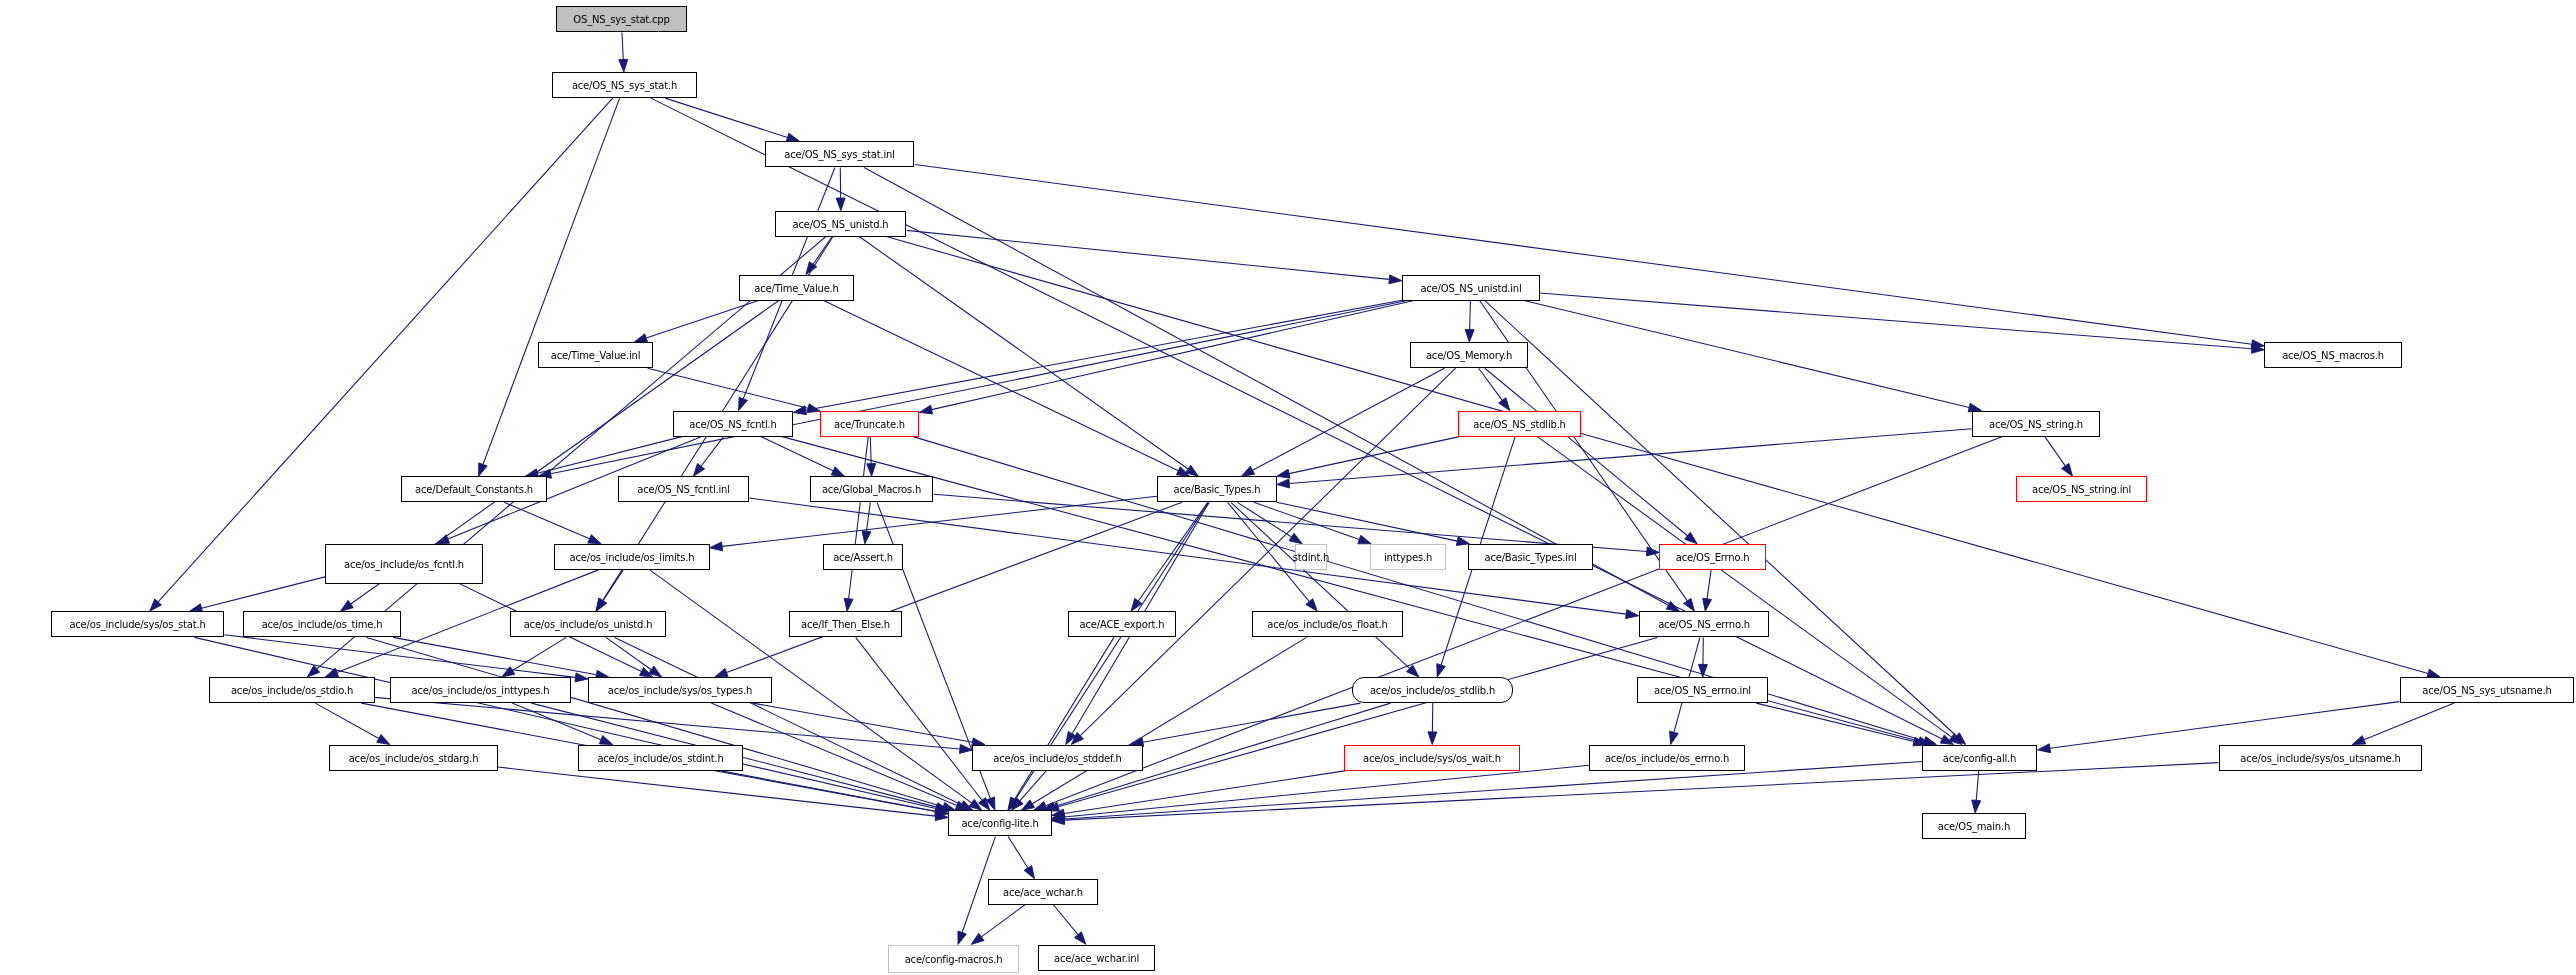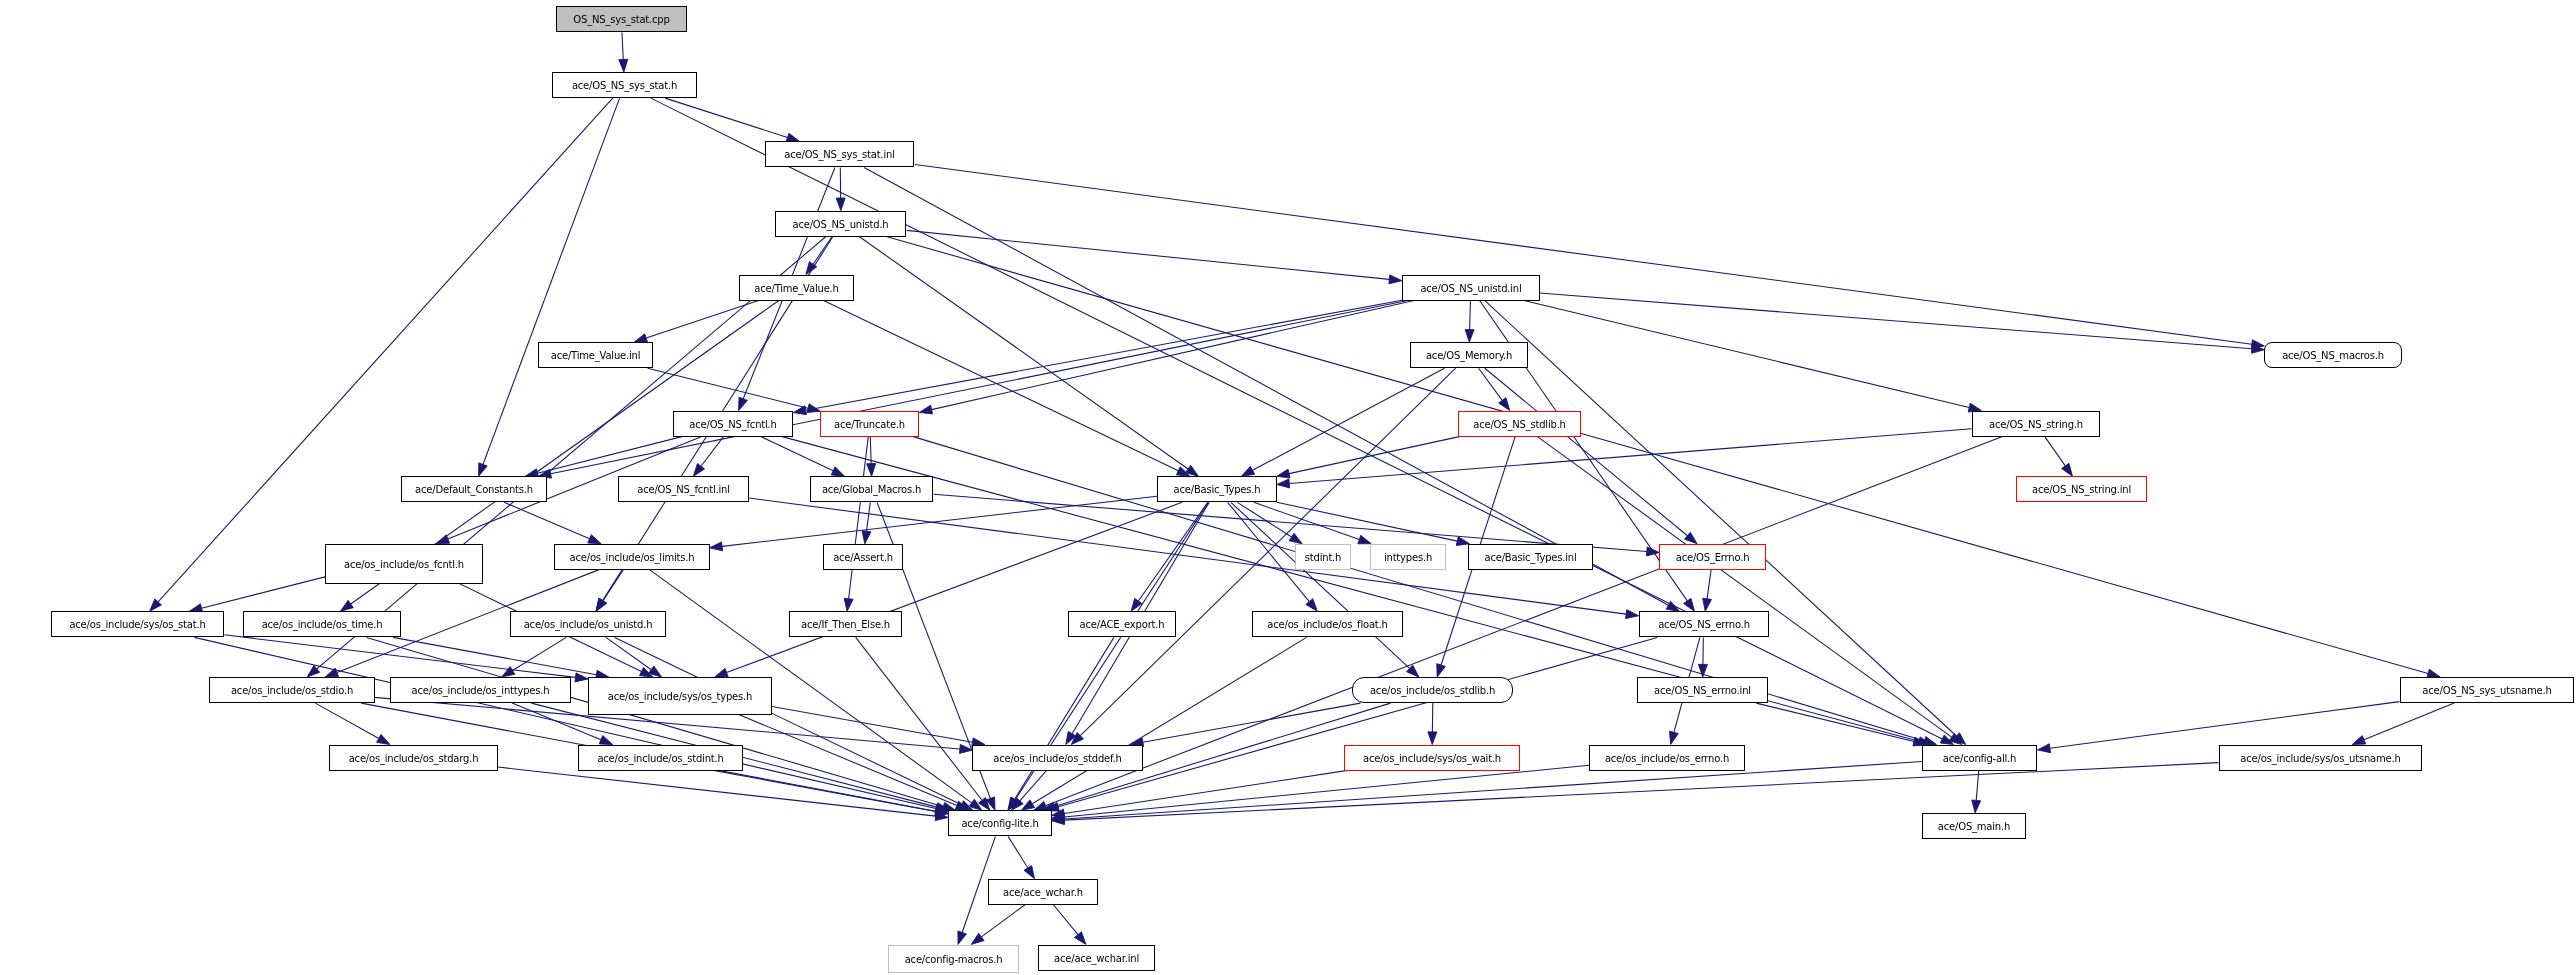--- a/index.html
+++ b/index.html
@@ -231,47 +231,47 @@
     </svg>
   <div id="nodes">
       <div class="node root" style="left: 556px; top: 6.3px; width: 131px; height: 26px;">OS_NS_sys_stat.cpp</div>
       <div class="node normal" style="left: 552px; top: 72px; width: 145px; height: 26px;">ace/OS_NS_sys_stat.h</div>
       <div class="node normal" style="left: 765px; top: 141px; width: 149px; height: 26px;">ace/OS_NS_sys_stat.inl</div>
       <div class="node normal" style="left: 775px; top: 211px; width: 131px; height: 26px;">ace/OS_NS_unistd.h</div>
       <div class="node normal" style="left: 739px; top: 275px; width: 115px; height: 26px;">ace/Time_Value.h</div>
       <div class="node normal" style="left: 1402px; top: 275px; width: 138px; height: 26px;">ace/OS_NS_unistd.inl</div>
       <div class="node normal" style="left: 538px; top: 342px; width: 115px; height: 26px;">ace/Time_Value.inl</div>
       <div class="node normal" style="left: 1410px; top: 342px; width: 118px; height: 26px;">ace/OS_Memory.h</div>
-      <div class="node normal" style="left: 2264px; top: 342px; width: 138px; height: 26px; border-radius: 8px;">ace/OS_NS_macros.h</div>
+      <div class="node normal" style="left: 2264px; top: 342px; width: 138px; height: 26px;">ace/OS_NS_macros.h</div>
       <div class="node normal" style="left: 673px; top: 411px; width: 120px; height: 26px;">ace/OS_NS_fcntl.h</div>
       <div class="node missing" style="left: 820px; top: 411px; width: 99px; height: 26px;">ace/Truncate.h</div>
       <div class="node missing" style="left: 1458px; top: 411px; width: 123px; height: 26px;">ace/OS_NS_stdlib.h</div>
       <div class="node normal" style="left: 1972px; top: 411px; width: 128px; height: 26px;">ace/OS_NS_string.h</div>
       <div class="node normal" style="left: 401px; top: 476px; width: 146px; height: 26px;">ace/Default_Constants.h</div>
       <div class="node normal" style="left: 618px; top: 476px; width: 131px; height: 26px;">ace/OS_NS_fcntl.inl</div>
       <div class="node normal" style="left: 810px; top: 476px; width: 123px; height: 26px;">ace/Global_Macros.h</div>
       <div class="node normal" style="left: 1157px; top: 476px; width: 120px; height: 26px;">ace/Basic_Types.h</div>
       <div class="node missing" style="left: 2016px; top: 476px; width: 131px; height: 26px;">ace/OS_NS_string.inl</div>
       <div class="node normal" style="left: 325px; top: 544px; width: 158px; height: 40px;">ace/os_include/os_fcntl.h</div>
       <div class="node normal" style="left: 554px; top: 544px; width: 156px; height: 26px;">ace/os_include/os_limits.h</div>
       <div class="node normal" style="left: 823px; top: 544px; width: 80px; height: 26px;">ace/Assert.h</div>
-      <div class="node external" style="left: 1295px; top: 544px; width: 56px; height: 26px;">stdint.h</div>
+      <div class="node external" style="left: 1295px; top: 544px; width: 32px; height: 26px;">stdint.h</div>
       <div class="node external" style="left: 1370px; top: 544px; width: 76px; height: 26px;">inttypes.h</div>
       <div class="node normal" style="left: 1468px; top: 544px; width: 125px; height: 26px;">ace/Basic_Types.inl</div>
       <div class="node missing" style="left: 1659px; top: 544px; width: 107px; height: 26px;">ace/OS_Errno.h</div>
       <div class="node normal" style="left: 51px; top: 611px; width: 173px; height: 26px;">ace/os_include/sys/os_stat.h</div>
       <div class="node normal" style="left: 243px; top: 611px; width: 158px; height: 26px;">ace/os_include/os_time.h</div>
       <div class="node normal" style="left: 510px; top: 611px; width: 156px; height: 26px;">ace/os_include/os_unistd.h</div>
       <div class="node normal" style="left: 789px; top: 611px; width: 113px; height: 26px;">ace/If_Then_Else.h</div>
       <div class="node normal" style="left: 1068px; top: 611px; width: 108px; height: 26px;">ace/ACE_export.h</div>
       <div class="node normal" style="left: 1252px; top: 611px; width: 151px; height: 26px;">ace/os_include/os_float.h</div>
       <div class="node normal" style="left: 1639px; top: 611px; width: 130px; height: 26px;">ace/OS_NS_errno.h</div>
       <div class="node normal" style="left: 209px; top: 677px; width: 166px; height: 26px;">ace/os_include/os_stdio.h</div>
       <div class="node normal" style="left: 390px; top: 677px; width: 181px; height: 26px;">ace/os_include/os_inttypes.h</div>
-      <div class="node normal" style="left: 588px; top: 677px; width: 184px; height: 38px; text-align: center;">ace/os_include/sys/os_types.h</div>
+      <div class="node normal" style="left: 588px; top: 677px; width: 184px; height: 26px; text-align: center;">ace/os_include/sys/os_types.h</div>
       <div class="node normal" style="left: 1352px; top: 677px; width: 161px; height: 26px; border-radius: 12px;">ace/os_include/os_stdlib.h</div>
       <div class="node normal" style="left: 1637px; top: 677px; width: 131px; height: 26px;">ace/OS_NS_errno.inl</div>
       <div class="node normal" style="left: 2400px; top: 677px; width: 174px; height: 26px;">ace/OS_NS_sys_utsname.h</div>
       <div class="node normal" style="left: 329px; top: 745px; width: 169px; height: 26px;">ace/os_include/os_stdarg.h</div>
       <div class="node normal" style="left: 562px; top: 745px; width: 165px; height: 26px; margin-left: 16px;">ace/os_include/os_stdint.h</div>
       <div class="node normal" style="left: 972px; top: 745px; width: 171px; height: 26px;">ace/os_include/os_stddef.h</div>
       <div class="node missing" style="left: 1344px; top: 745px; width: 176px; height: 26px;">ace/os_include/sys/os_wait.h</div>
       <div class="node normal" style="left: 1589px; top: 745px; width: 156px; height: 26px;">ace/os_include/os_errno.h</div>
       <div class="node normal" style="left: 1922px; top: 745px; width: 115px; height: 26px;">ace/config-all.h</div>
       <div class="node normal" style="left: 2219px; top: 745px; width: 203px; height: 26px;">ace/os_include/sys/os_utsname.h</div>

